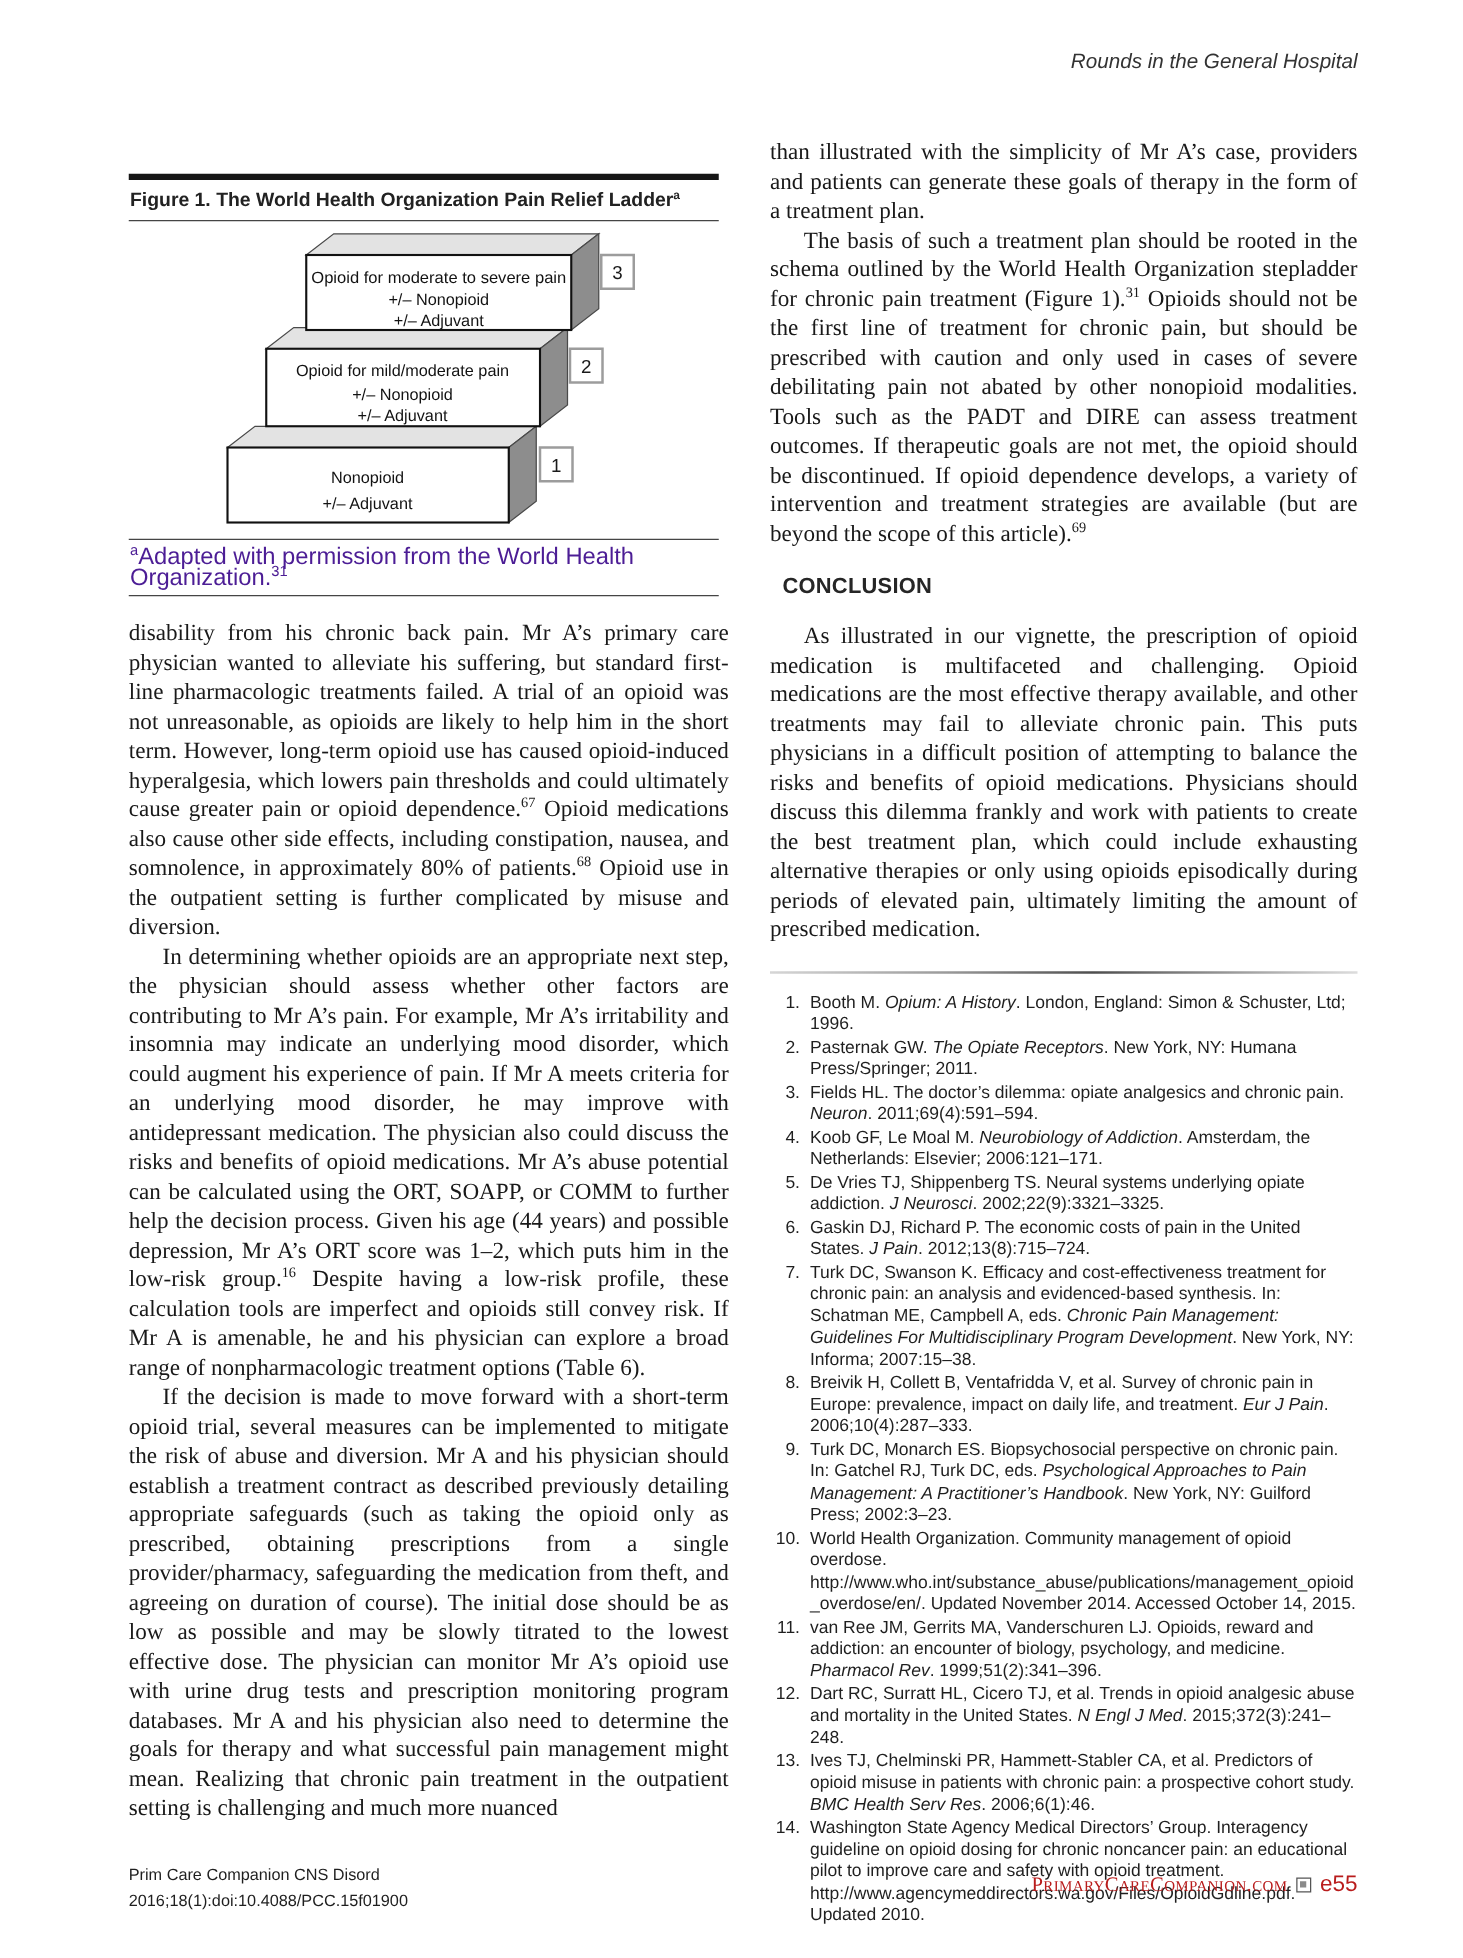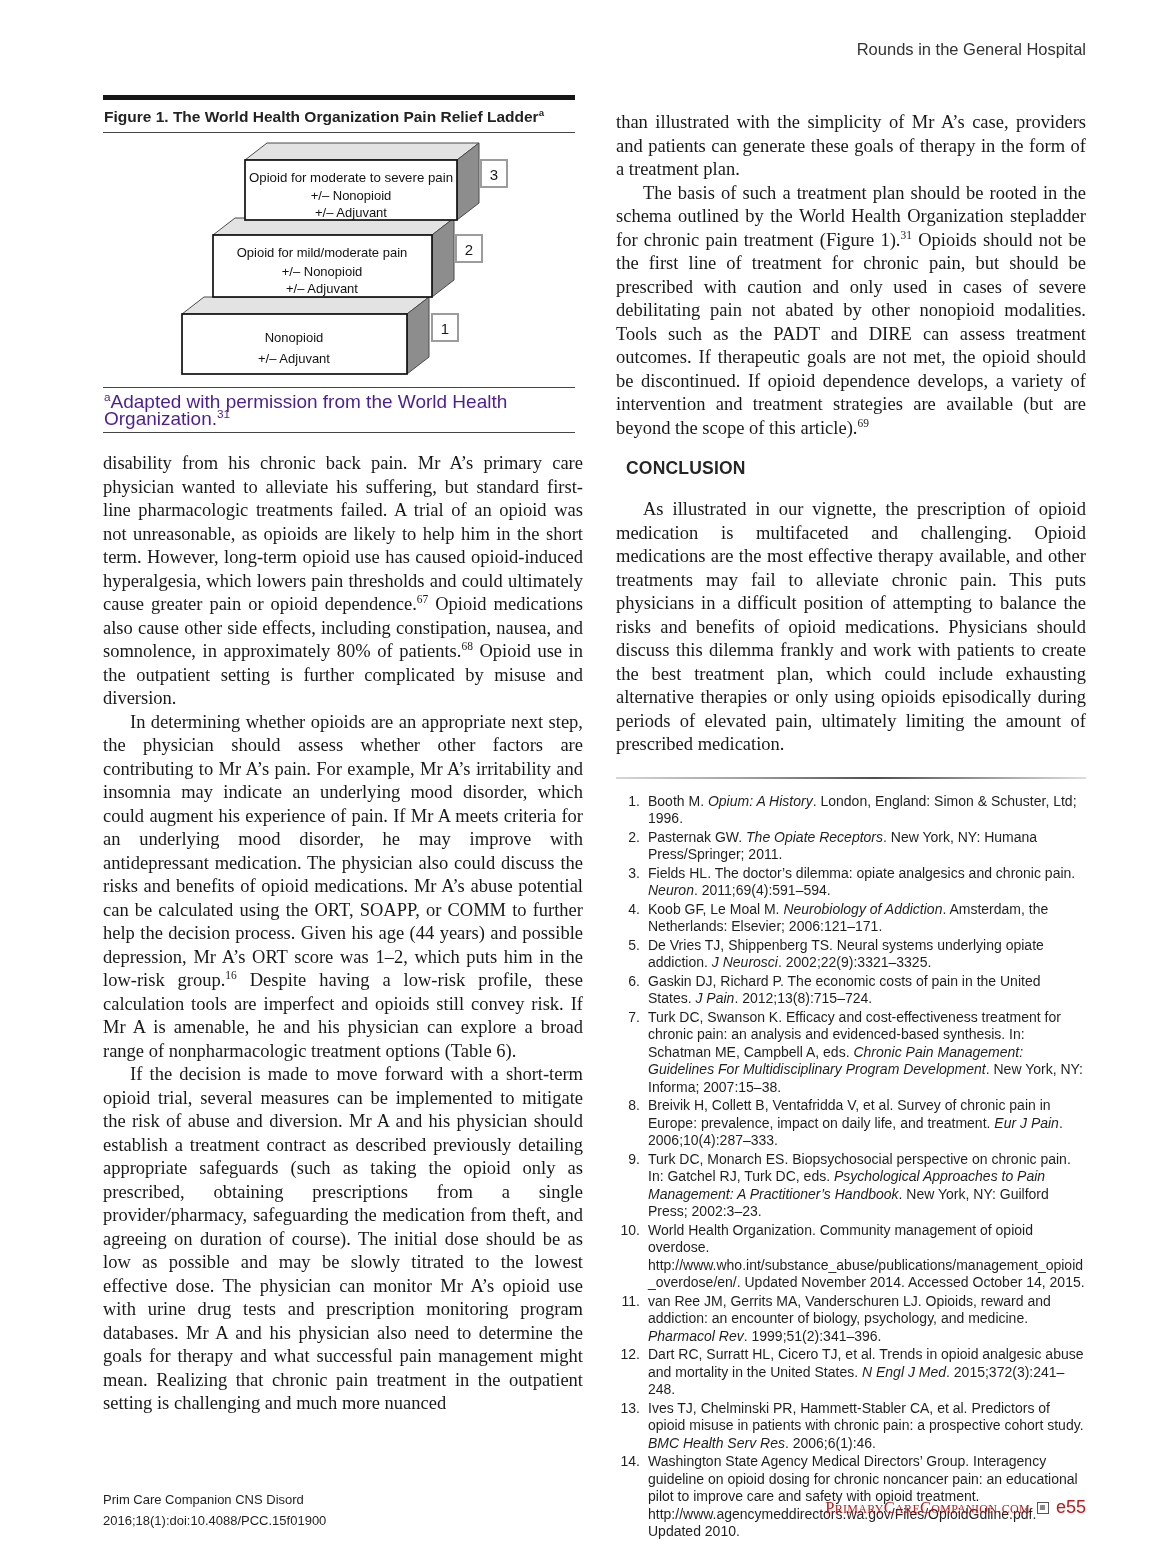--- a/index.html
+++ b/index.html
@@ -15,28 +15,29 @@
   }
 
   
   .running-head {
     position: absolute;
     top: 40px;
     right: 84px;
     font-family: "Liberation Sans", sans-serif;
     font-size: 16.5px;
     color: #333333;
+    font-style: italic;
   }
 
   
   .col-left  { position: absolute; left: 103px; top: 95px;  width: 480px; }
   .col-right { position: absolute; left: 616px; top: 92px;  width: 470px; }
 
   
-  .figure-block { width: 472px; font-family: "Liberation Sans", sans-serif; }
+  .figure-block { width: 472px; font-family: "Liberation Sans", sans-serif; margin-top: 44px; }
   .fig-rule-thick { height: 5px; background: #161616; }
   .fig-title {
     font-size: 15.5px; font-weight: bold; color: #222222;
     padding: 7px 1px 6px 1px; line-height: 19px;
   }
   .fig-rule { height: 1px; background: #454545; }
   .fig-diagram { display: block; margin: 2px 0 2px 0; }
   .step-text { font-family: "Liberation Sans", sans-serif; font-size: 13px; fill: #121212; }
   .step-num  { font-family: "Liberation Sans", sans-serif; font-size: 15px; fill: #1a1a1a; }
   .fig-footnote {

